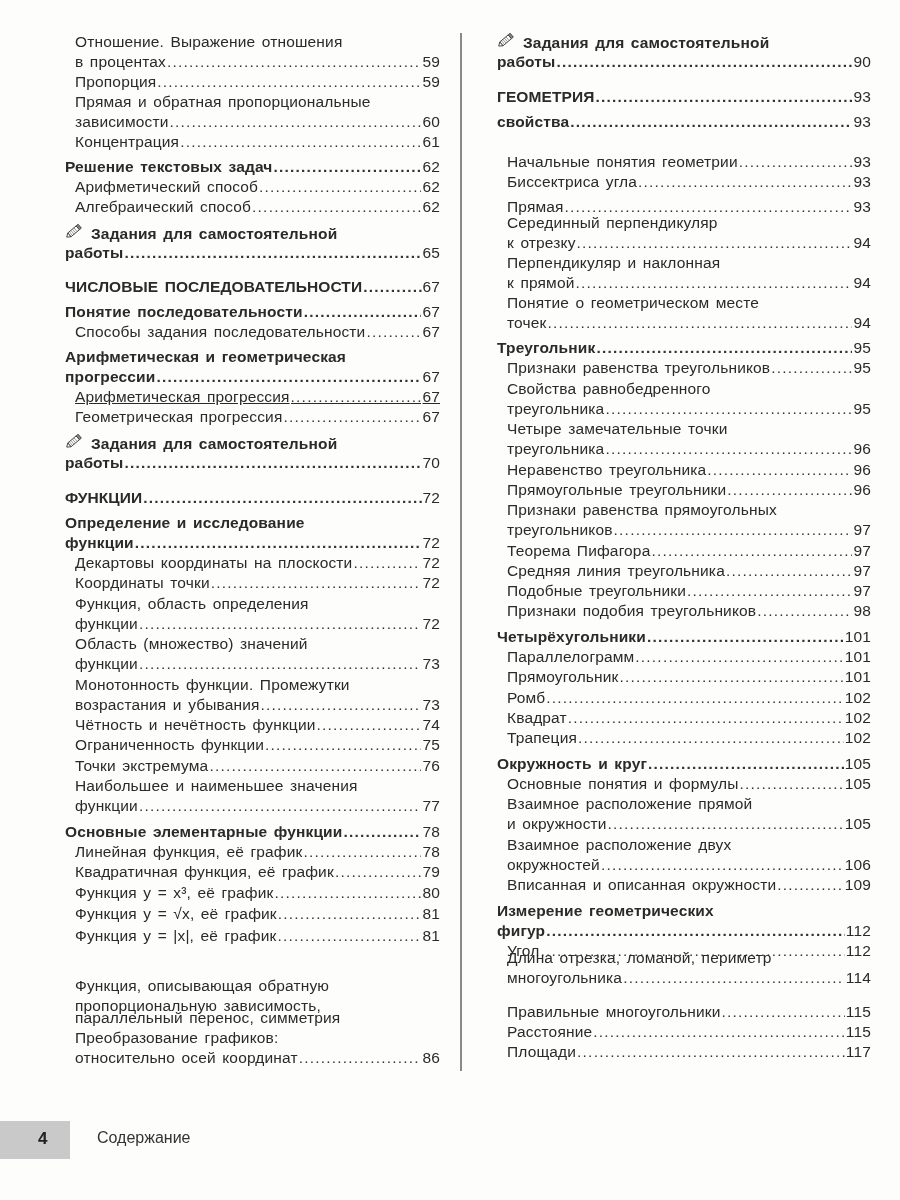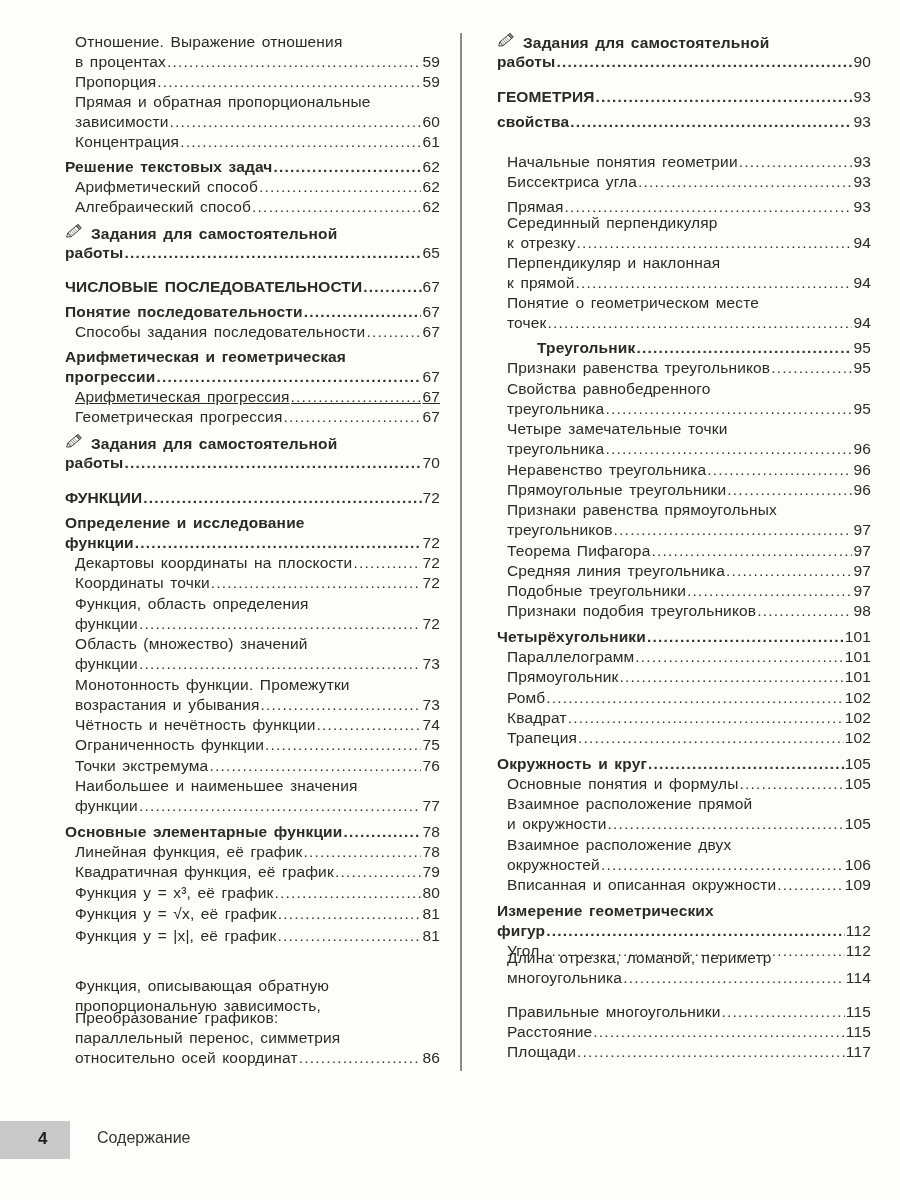--- a/index.html
+++ b/index.html
@@ -319,24 +319,24 @@
     <div class="entry lvl2" style="top: 976px;">
       <div class="line">
         <span class="txt">Функция, описывающая обратную</span>
       </div>
       <div class="line">
         <span class="txt">пропорциональную зависимость,</span>
       </div>
     </div>
     <div class="entry lvl2" style="top: 1008px;">
       <div class="line">
+        <span class="txt">параллельный перенос, симметрия</span>
+      </div>
+      <div class="line">
         <span class="txt">Преобразование графиков:</span>
-      </div>
-      <div class="line">
-        <span class="txt">параллельный перенос, симметрия</span>
       </div>
       <div class="line">
         <span class="txt">относительно осей координат</span>
         <span class="dots"></span>
         <span class="pg">86</span>
       </div>
     </div>
   </div>
 <div class="divider"></div>
 <div id="col-right" class="col">
@@ -419,21 +419,21 @@
     <div class="entry lvl2" style="top: 293px;">
       <div class="line">
         <span class="txt">Понятие о геометрическом месте</span>
       </div>
       <div class="line">
         <span class="txt">точек</span>
         <span class="dots"></span>
         <span class="pg">94</span>
       </div>
     </div>
-    <div class="entry lvl1" style="top: 338px; margin-left: 40px;">
+    <div class="entry lvl1" style="top: 338px;">
       <div class="line">
         <span class="txt">Треугольник</span>
         <span class="dots"></span>
         <span class="pg">95</span>
       </div>
     </div>
     <div class="entry lvl2" style="top: 358px;">
       <div class="line">
         <span class="txt">Признаки равенства треугольников</span>
         <span class="dots"></span>

